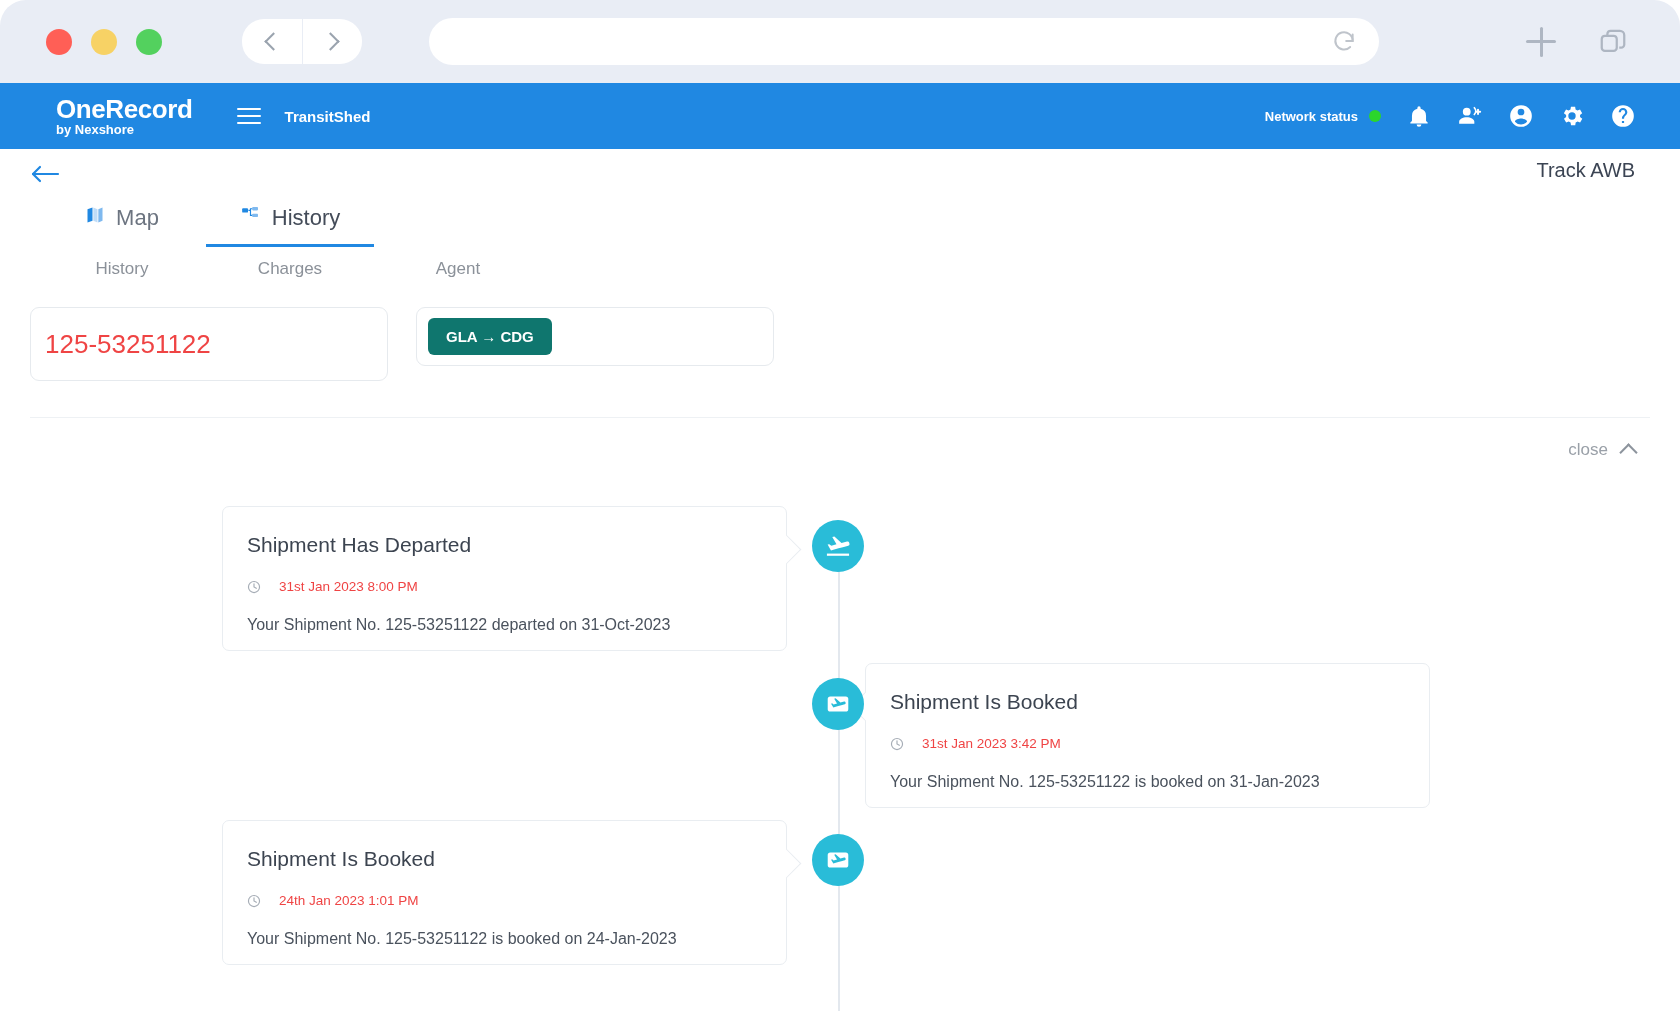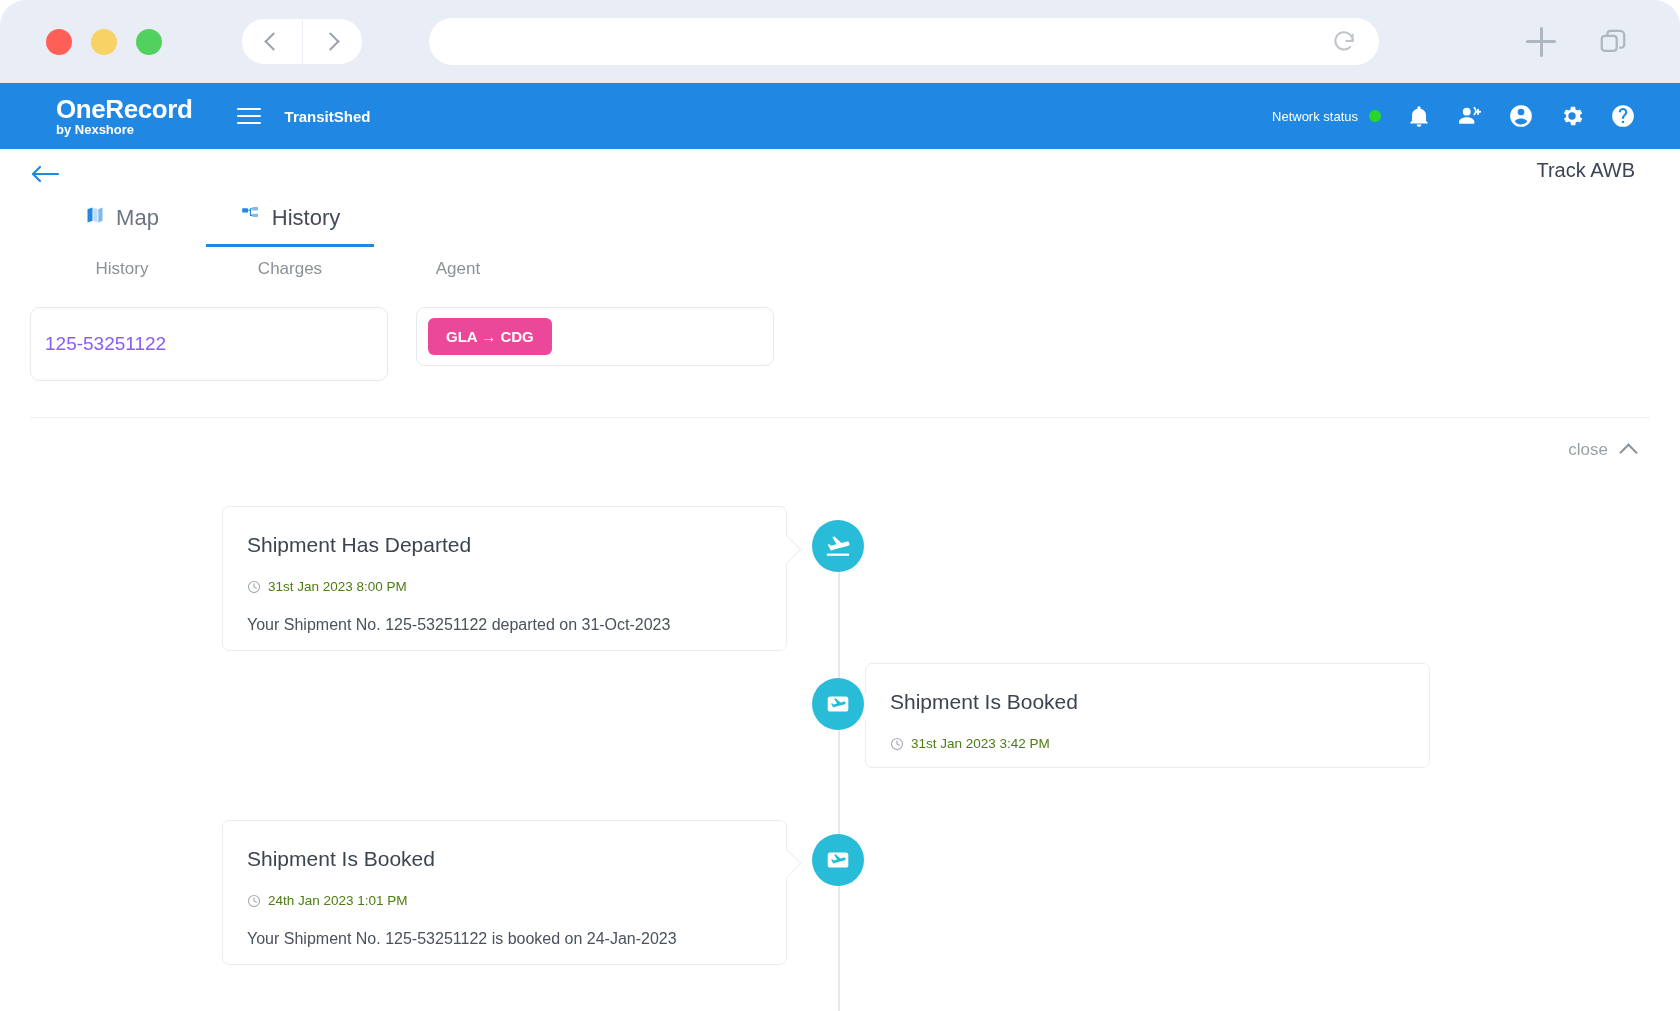--- a/index.html
+++ b/index.html
@@ -132,21 +132,21 @@
   }
   .appbar-right {
     margin-left: auto;
     margin-right: 44px;
     display: flex;
     align-items: center;
     gap: 25px;
   }
   .netstatus {
     display: flex; align-items: center; gap: 11px;
-    color: #ffffff; font-size: 13px; font-weight: normal;
+    color: #ffffff; font-size: 13px; font-weight: bold;
   }
   .netdot { width: 12px; height: 12px; border-radius: 50%; background: #2bd62b; }
   .appbar-right .ic { width: 26px; height: 26px; cursor: pointer; }
 
   
   .page { position: absolute; top: 149px; left: 0; width: 1680px; height: 862px; background: #fff; }
 
   .toprow { position: relative; height: 56px; }
   .back-arrow {
     position: absolute; left: 30px; top: 14px;
@@ -173,28 +173,28 @@
     font-size: 17px; color: #8b9199; cursor: pointer;
   }
 
   
   .cardrow { margin-left: 30px; margin-top: 28px; display: flex; gap: 28px; align-items: flex-start; }
   .awb-card {
     width: 358px; height: 74px;
     border: 1px solid #e6eaee; border-radius: 9px;
     display: flex; align-items: center; padding-left: 14px;
   }
-  .awb-num { font-size: 19px; color: #8b5cf6; }
+  .awb-num { font-size: 26px; color: #ef4444; }
   .route-card {
     width: 358px; height: 59px;
     border: 1px solid #e6eaee; border-radius: 9px;
     display: flex; align-items: center; padding-left: 11px;
   }
   .route-chip {
-    background: #ec4899; color: #fff;
+    background: #0f766e; color: #fff;
     font-size: 15px; font-weight: bold;
     border-radius: 6px;
     padding: 10px 18px;
     cursor: pointer;
   }
 
   .divider { margin: 36px 30px 0 30px; height: 1px; background: #eef1f4; }
 
   .closerow {
     display: flex; justify-content: flex-end; align-items: center; gap: 14px;
@@ -218,22 +218,22 @@
     cursor: pointer;
   }
   .tl-card {
     position: absolute;
     border: 1px solid #e9edf1; border-radius: 7px;
     background: #fff;
     padding: 26px 24px 16px 24px;
   }
   .tl-card .tl-title { font-size: 21px; color: #3c4450; }
   .tl-card .tl-time {
-    margin-top: 22px; font-size: 13.5px; color: #4d7c0f;
-    display: flex; align-items: center; gap: 7px;
+    margin-top: 22px; font-size: 13.5px; color: #ef4444;
+    display: flex; align-items: center; gap: 18px;
   }
   .tl-card .tl-desc { margin-top: 22px; font-size: 16px; color: #4a525d; }
 
   .tl-card.left  { width: 565px; }
   .tl-card.right { width: 565px; }
 
   
   .tl-card.left:after {
     content: ""; position: absolute;
     right: -11px; top: 32px;
@@ -402,20 +402,21 @@
 
       <div class="tl-card right" style="left:865px; top:175px;">
         <div class="tl-title">Shipment Is Booked</div>
         <div class="tl-time">
           <svg width="14" height="14" viewBox="0 0 24 24" fill="none" stroke="#a6adb6" stroke-width="2">
             <circle cx="12" cy="12" r="9.5"></circle>
               <path d="M12 6.5V12l4 2.2" stroke-linecap="round"></path>
           </svg>
           <span>31st Jan 2023 3:42 PM</span>
         </div>
+        <div class="tl-desc">Your Shipment No. 125-53251122 is booked on 31-Jan-2023</div>
       </div>
       <div class="tl-node" style="left:812px; top:190px;">
         <svg width="26" height="26" viewBox="0 0 24 24">
           <rect x="2.5" y="5" width="19" height="14" rx="2.4" fill="#ffffff"></rect>
           <path d="M19 10.6a1.1 1.1 0 0 0-1.4-.8l-3.4.9-4.4-4-1.3.4 2.6 4.4-3.2.9-1.3-1-1 .3 1.4 2.3.7 1.2 1.4-.4 3.2-.9 2.7-.7 3.3-.9a1.1 1.1 0 0 0 .7-1.4z" fill="#29bcd8"></path>
         </svg>
       </div>
 
       <div class="tl-card left" style="left:222px; top:332px;">
         <div class="tl-title">Shipment Is Booked</div>

